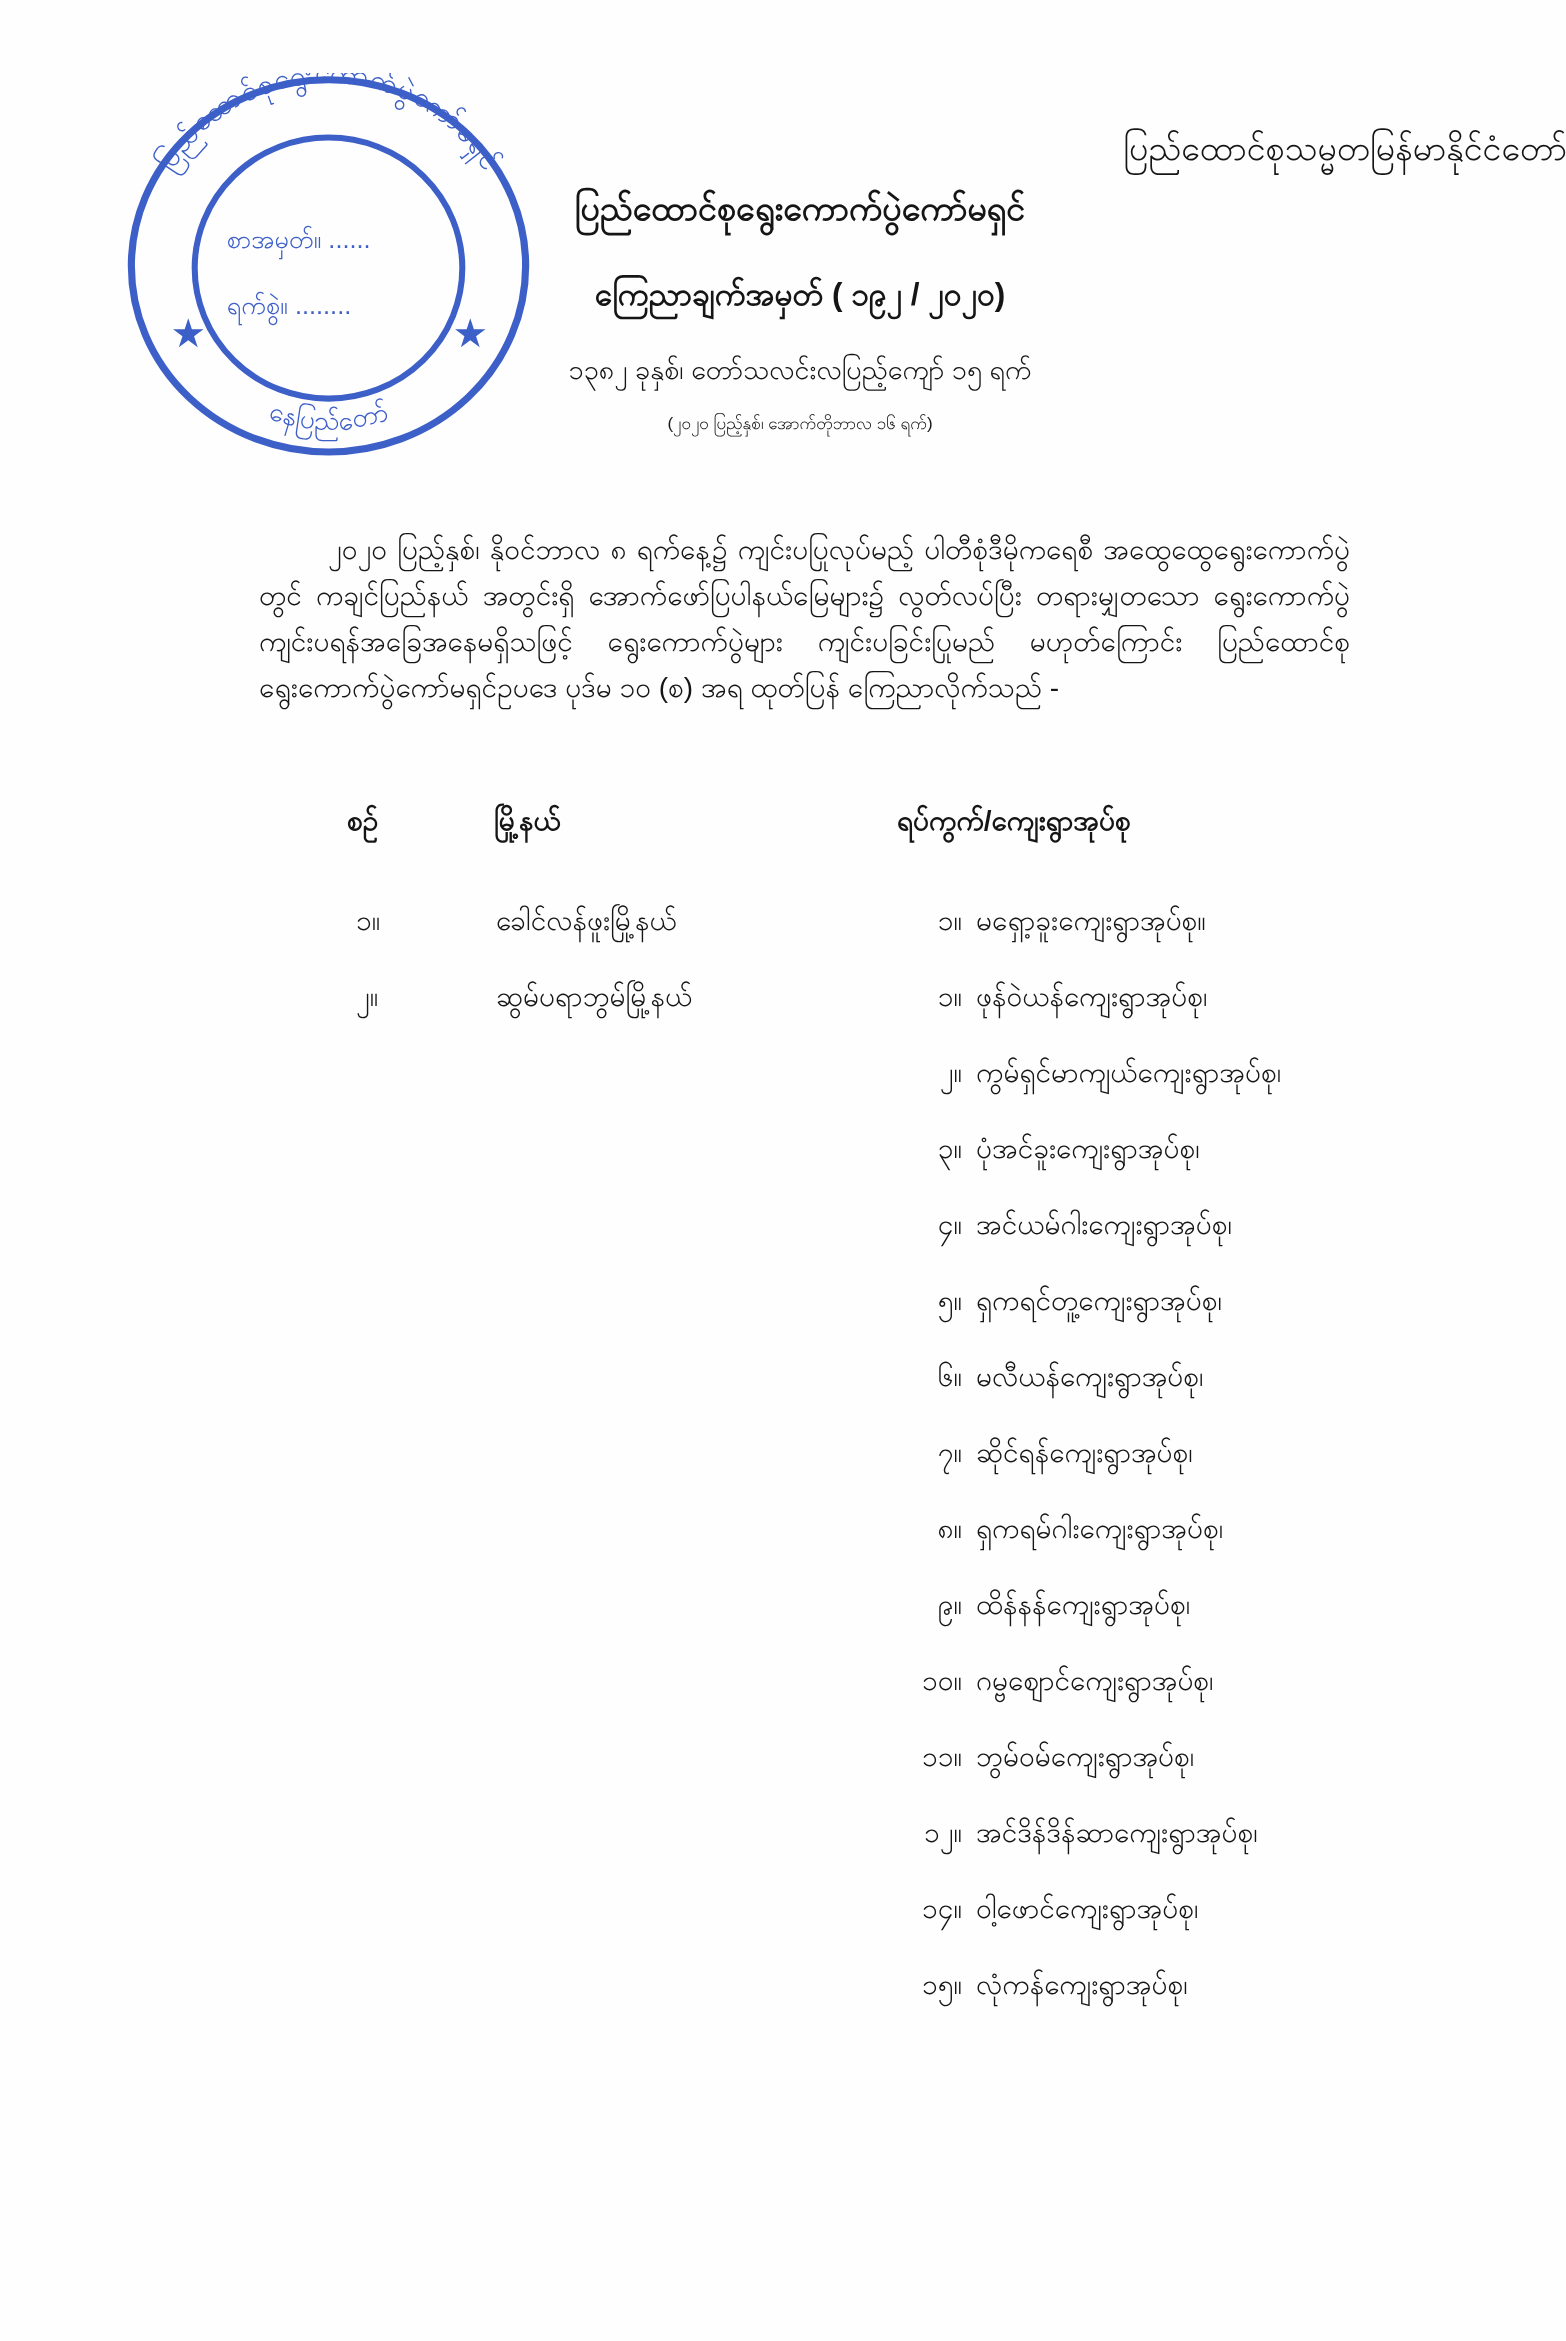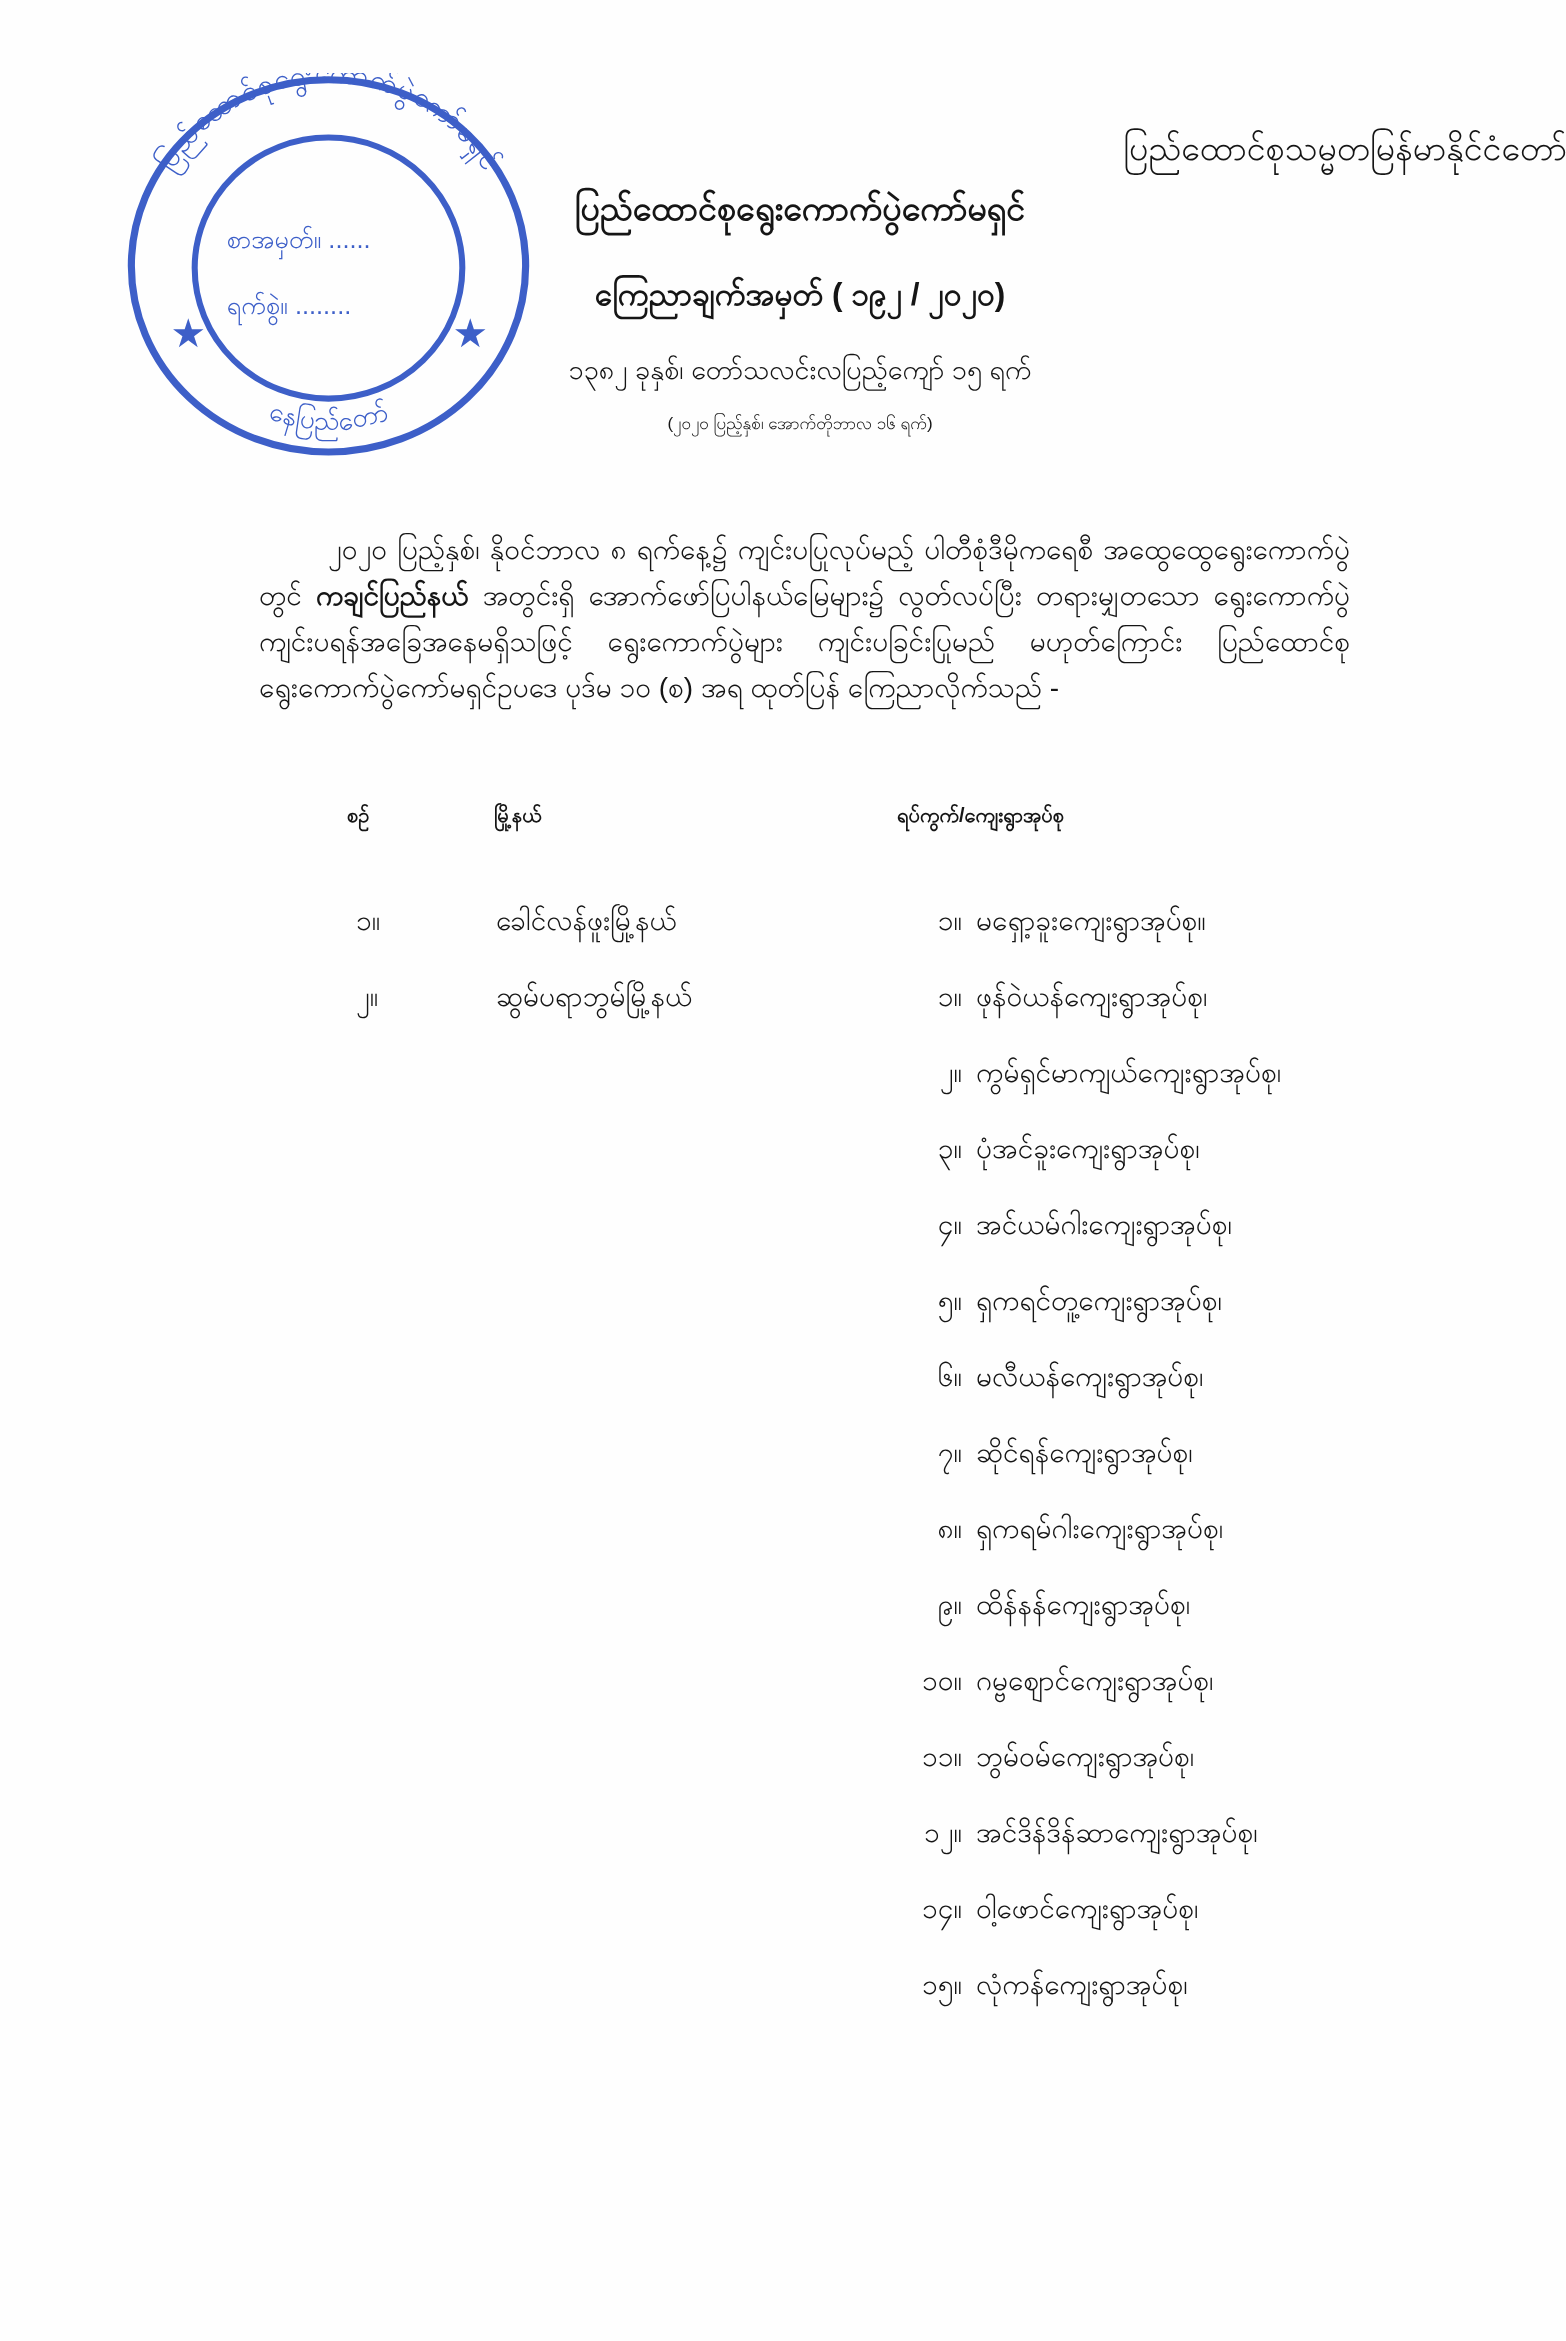--- a/index.html
+++ b/index.html
@@ -25,24 +25,24 @@
     position:absolute; left:0; right:0; top:473px;
     text-align:center; font-size:30px; font-weight:bold; white-space:nowrap;
   }
   
   .body-par {
     position:absolute; left:259px; top:527px; width:1091px;
     font-size:28px; line-height:46px;
     text-align:justify; text-indent:69px;
     margin:0;
   }
-  .body-par .bold { font-weight:bold; }
+  .body-par .bold { font-weight:normal; }
   
   .thead-no, .thead-township, .thead-tract {
-    position:absolute; top:802px; font-size:20px; font-weight:bold; white-space:nowrap;
+    position:absolute; top:802px; font-size:28px; font-weight:bold; white-space:nowrap;
   }
   .thead-no       { left:347px; }
   .thead-township { left:494px; }
   .thead-tract    { left:897px; }
   #rows { position:absolute; left:0; top:902px; width:1567px; }
   .trow { display:flex; align-items:flex-start; font-size:28px; }
   .row-no       { margin-left:356px; width:140px; white-space:nowrap; }
   .row-township { width:401px; white-space:nowrap; }
   .tract-list   { display:flex; flex-direction:column; }
   .tract-item   { height:76px; display:flex; align-items:flex-start; white-space:nowrap; }

